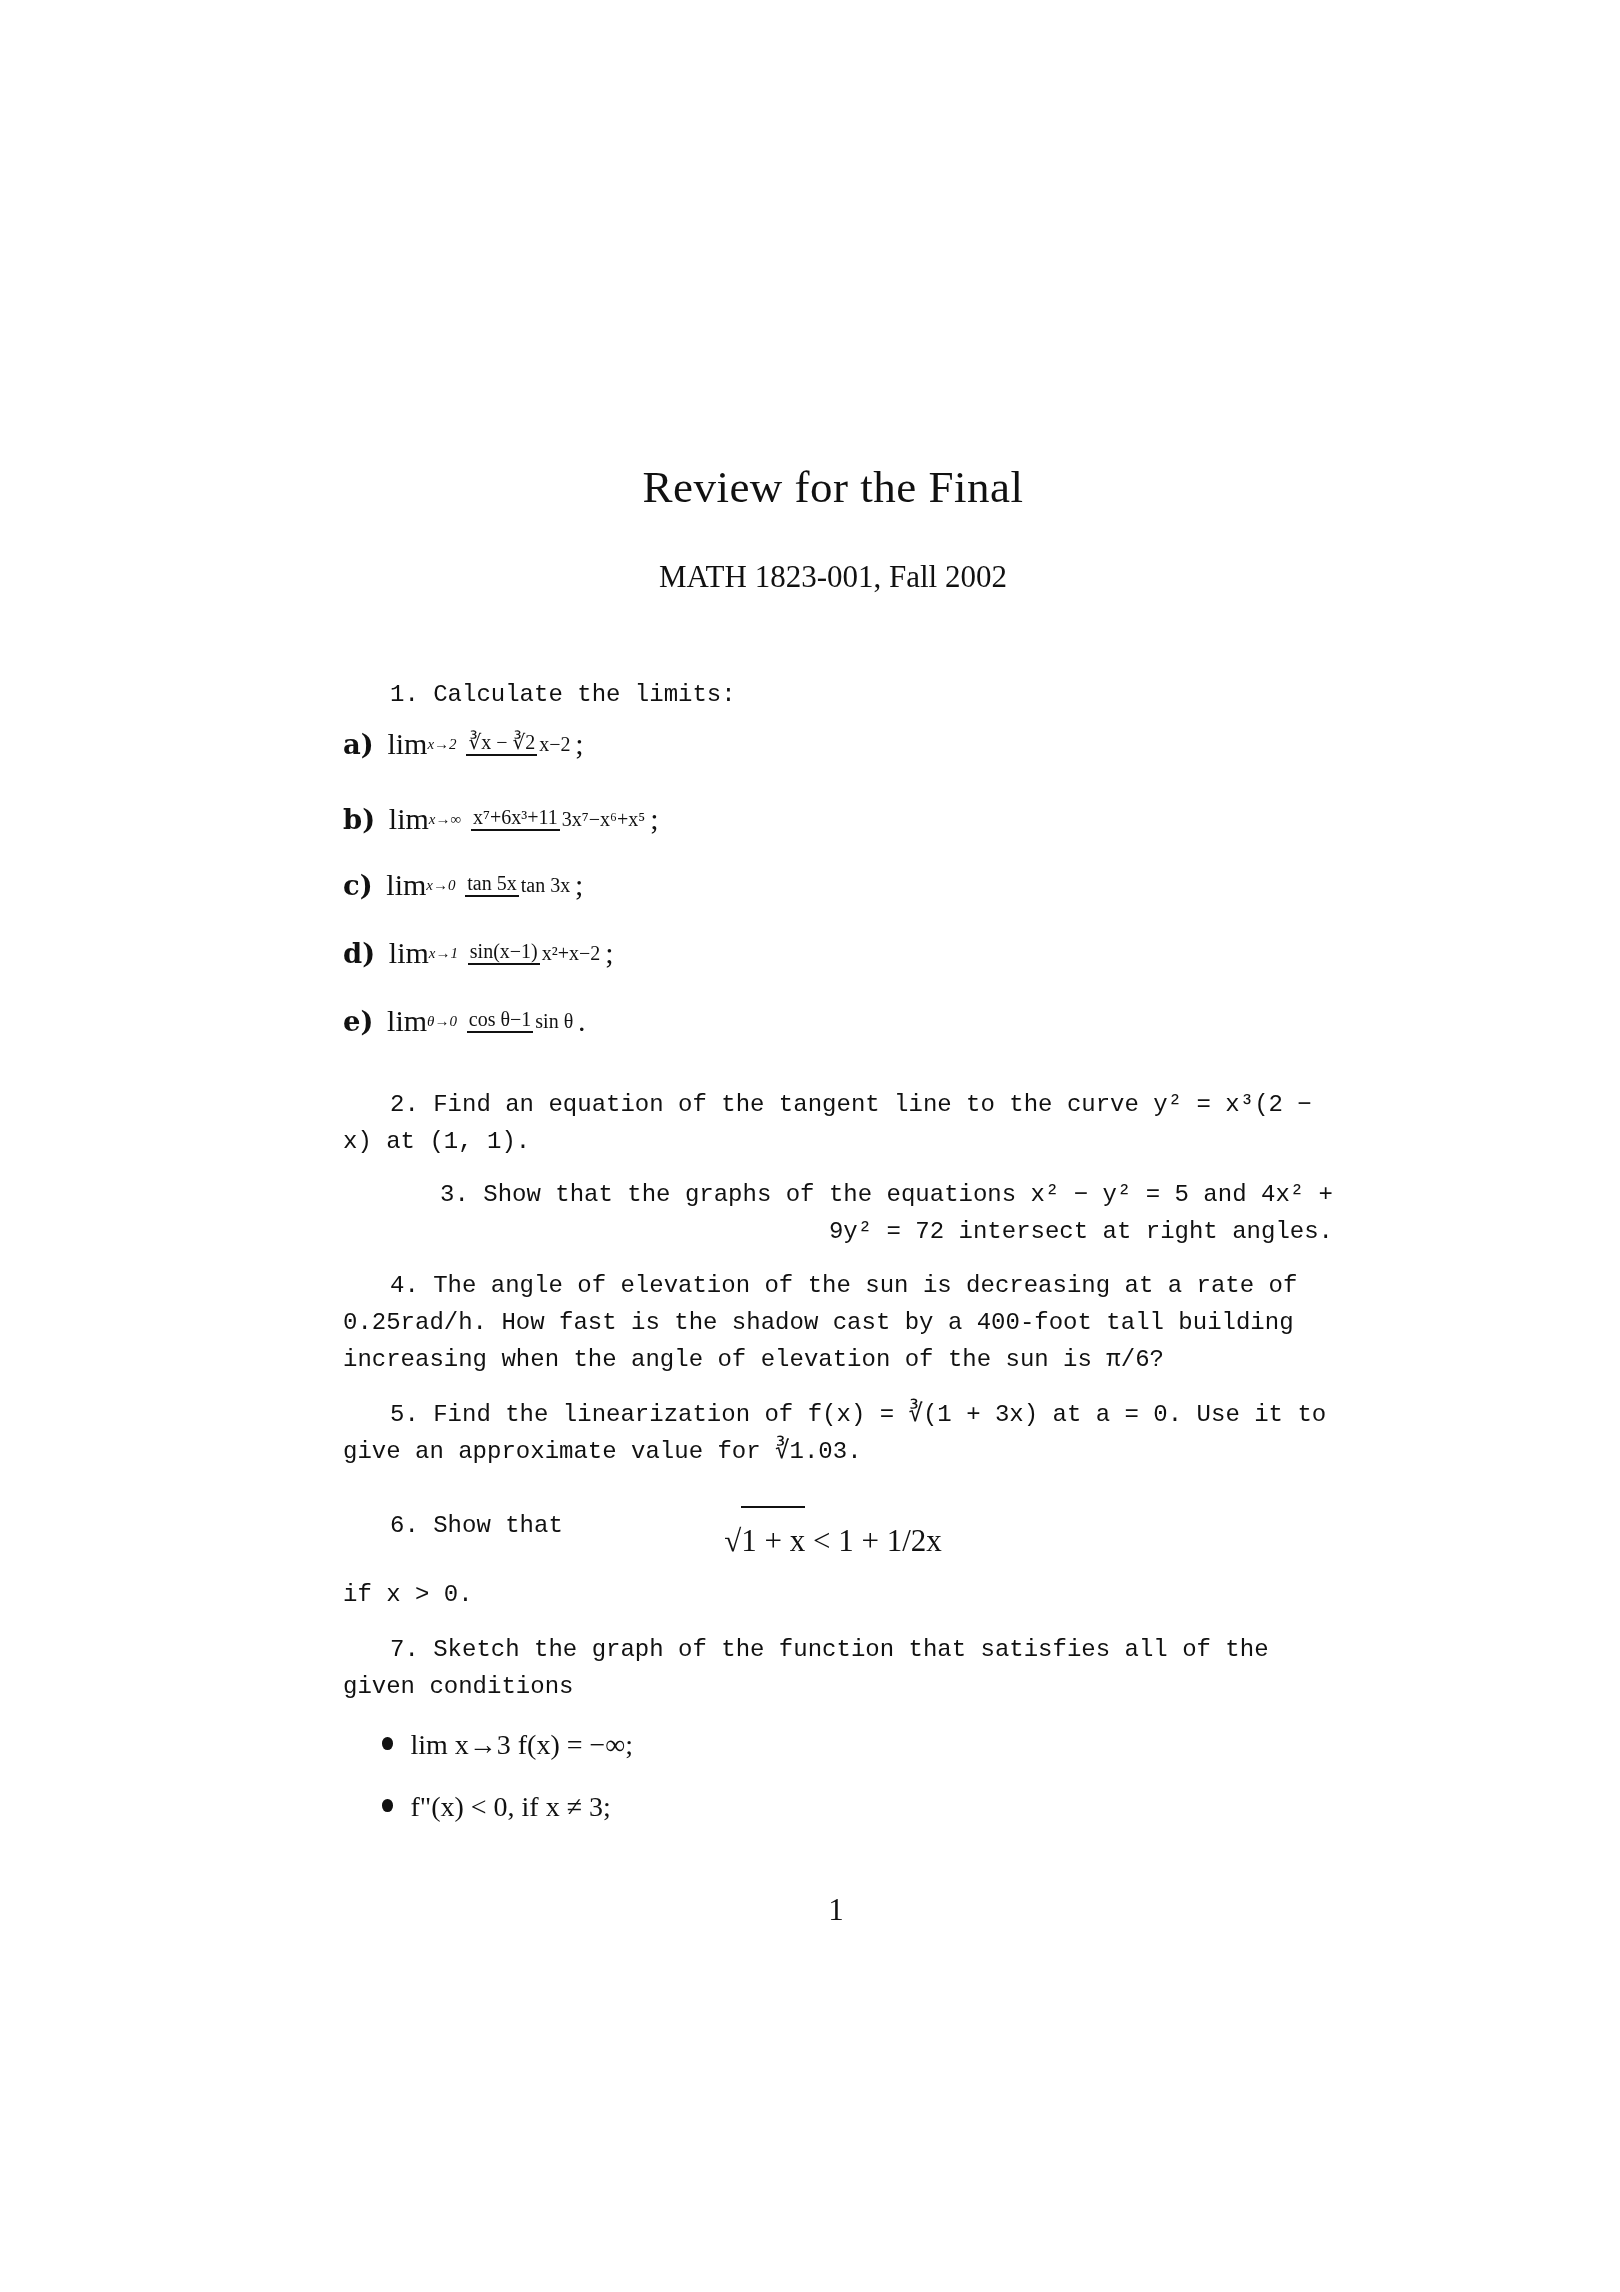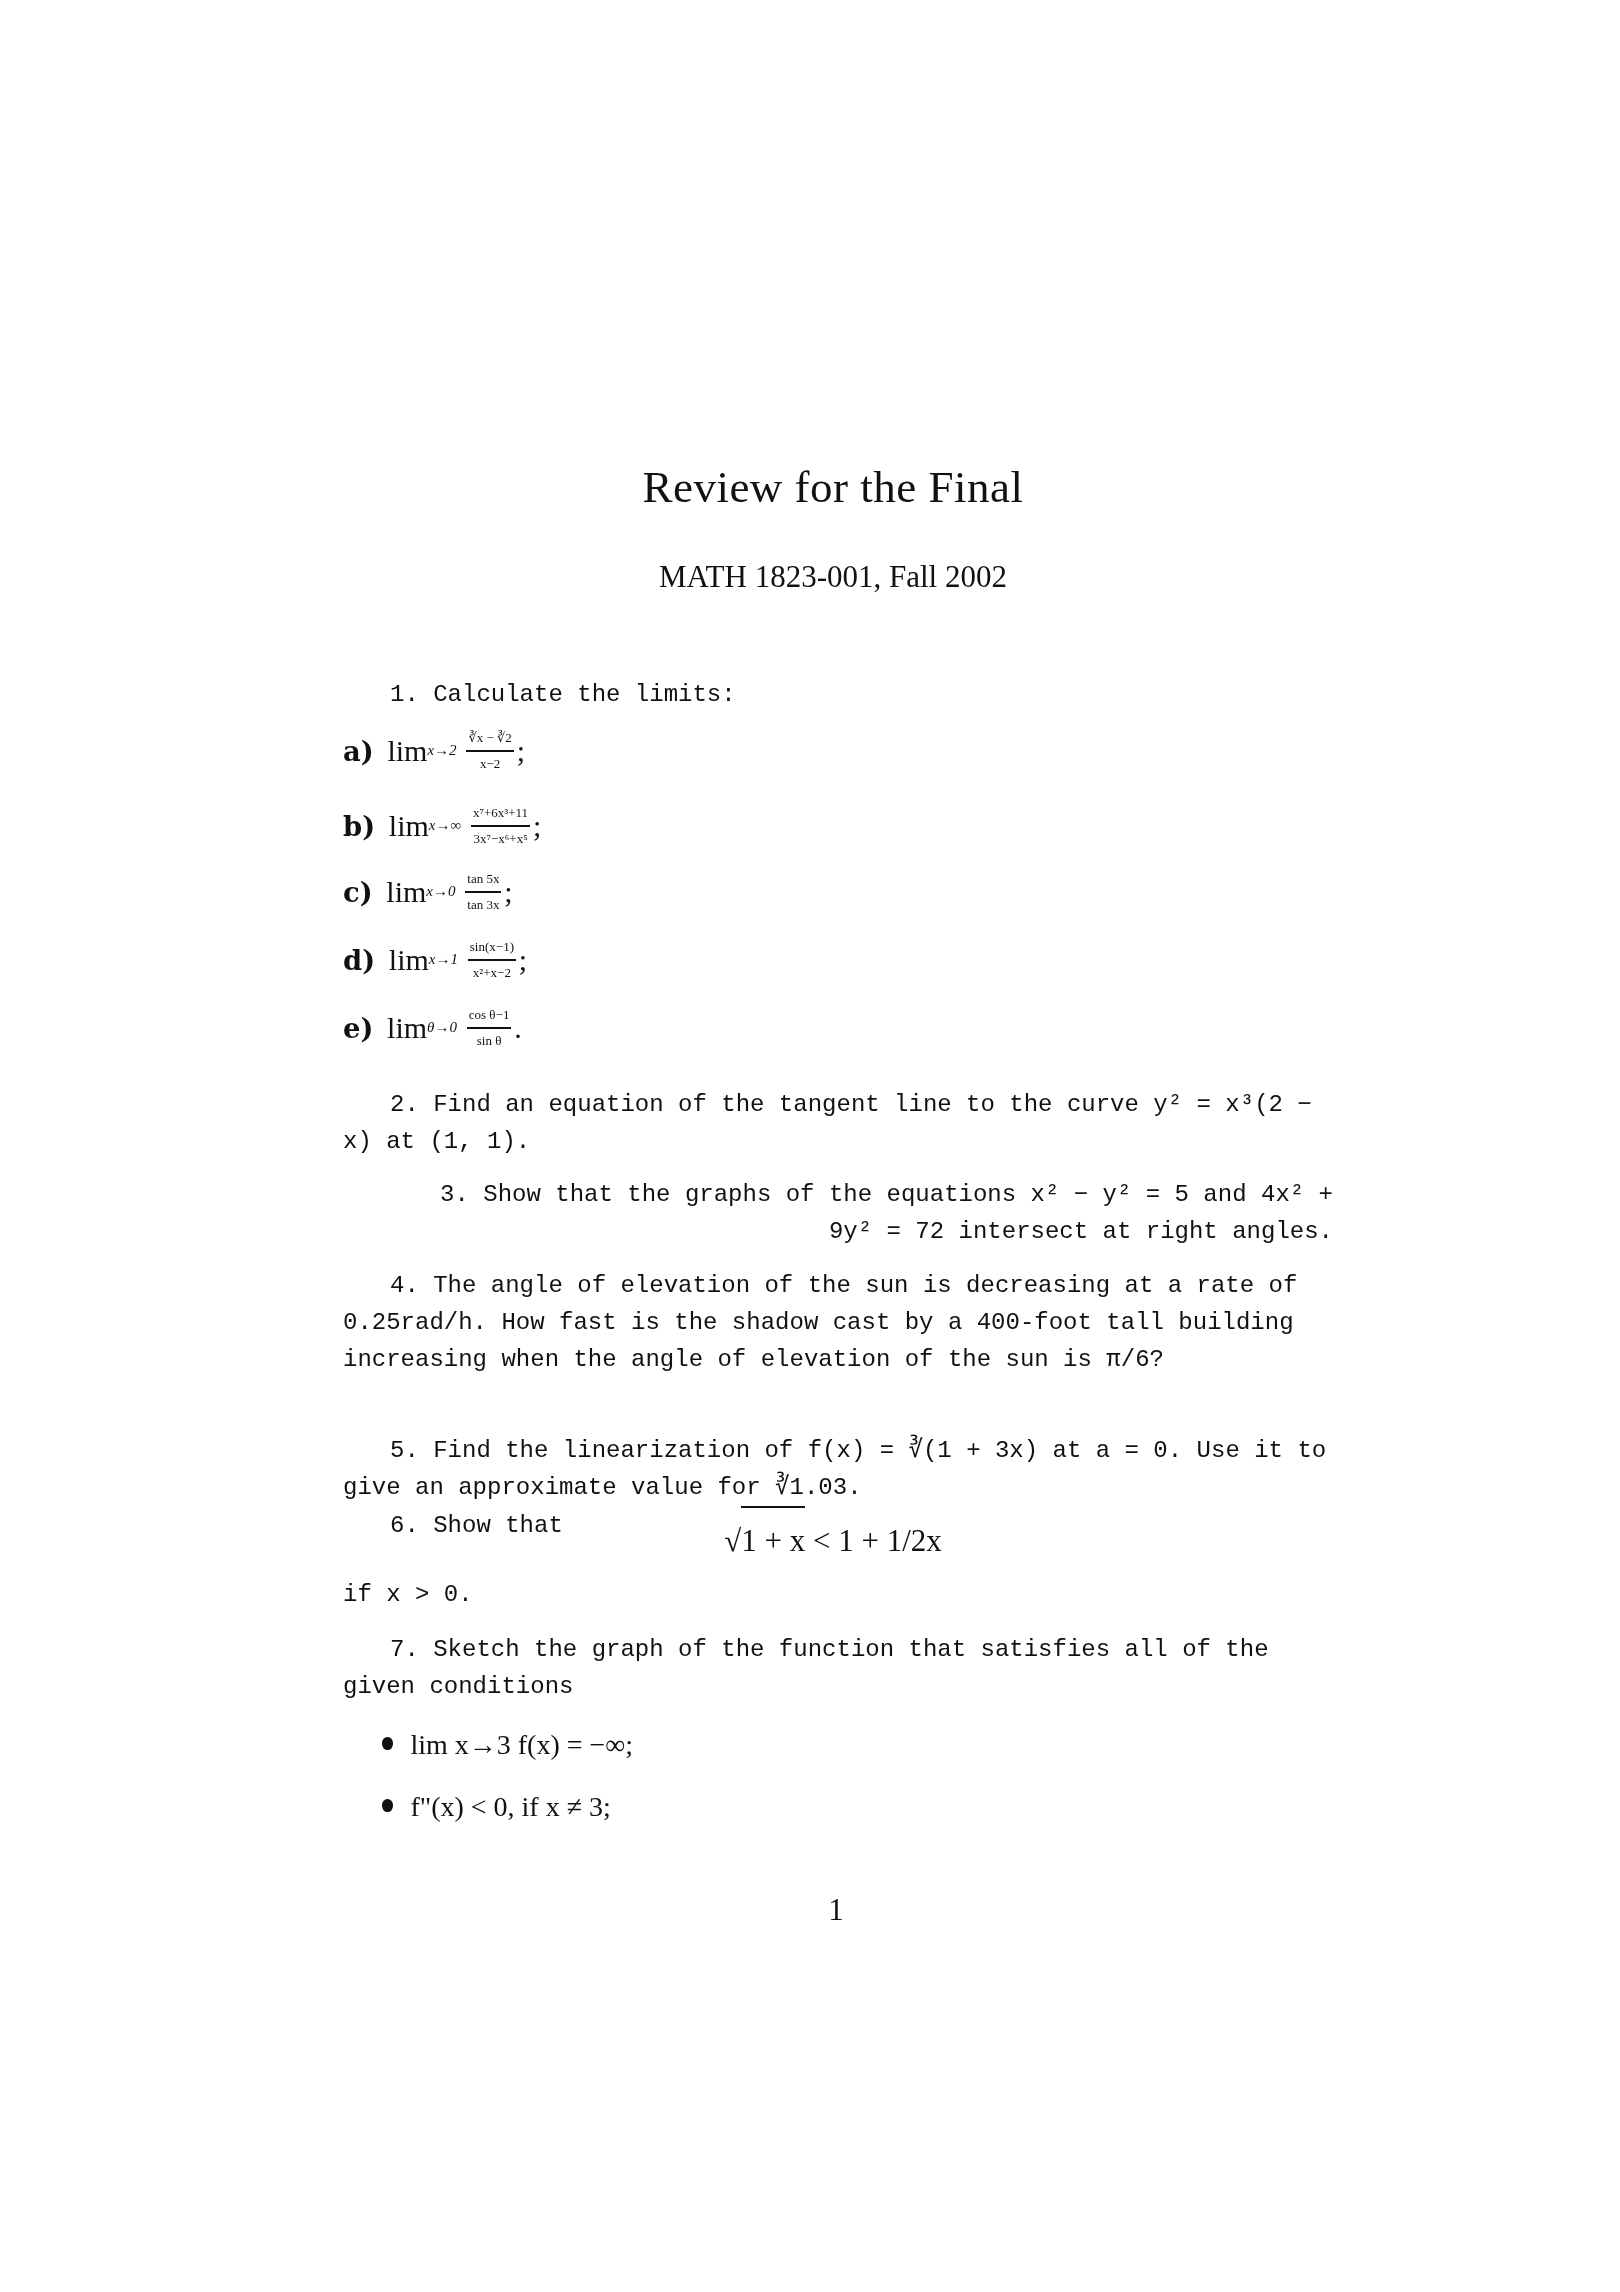--- a/index.html
+++ b/index.html
@@ -14,21 +14,21 @@
     }
     .subtitle {
       position: absolute; top: 559px; left: 0; width: 1666px; text-align: center;
       font-family: "Liberation Serif", serif; font-size: 31px;
     }
     .block { position: absolute; left: 343px; width: 990px; font-family: Liberation Mono, monospace; font-size: 24px; line-height: 37px; }
     .indent { text-indent: 47px; }
     .sub { font-size: 15px; vertical-align: -6.9px; font-style: italic; }
     .limrow { position: absolute; left: 343px; font-family: "Liberation Serif", serif; font-size: 30px; display: flex; align-items: center; }
     .lbl { font-weight: bold; margin-right: 13.7px; font-family: "DejaVu Serif", serif; font-size: 27.4px; }
-    .frac { display: inline-flex; flex-direction: column; align-items: center; font-size: 13px; margin: 0 2.9px 0 9.8px; line-height: 21.6px; }
+    .frac { display: inline-flex; flex-direction: row; align-items: center; font-size: 20px; margin: 0 2.9px 0 9.8px; line-height: 21.6px; }
     .frac .num { border-bottom: 2px solid #111; padding: 0 2px 1px; }
     .frac .den { padding: 1px 2px 0; }
     .center-eq { position: absolute; top: 1523px; left: 0; width: 1666px; text-align: center; font-family: "Liberation Serif", serif; font-size: 31px; }
     .root { border-top: 2px solid #111; padding-top: 15px; }
     .bullet { position: absolute; left: 382px; font-family: "Liberation Serif", serif; font-size: 28px; }
     .bullet .dot { display: inline-block; width: 10.8px; height: 12.7px; border-radius: 50%; background: #111; margin-right: 17.6px; vertical-align: 3.9px; }
     .page-number { position: absolute; top: 1892px; left: 0; width: 1672px; text-align: center; font-family: "Liberation Serif", serif; font-size: 31px; }
   </style>
 </head>
 <body>
@@ -89,21 +89,21 @@
   <span class="frac">
       <span class="num">cos θ−1</span>
       <span class="den">sin θ</span>
     </span>
     <span>.</span>
 </div>
 
 <div class="block indent" style="top:1086px;">2. Find an equation of the tangent line to the curve y² = x³(2 − x) at (1, 1).</div>
 <div class="block indent" style="top:1176px;text-align:right;">3. Show that the graphs of the equations x² − y² = 5 and 4x² + 9y² = 72 intersect at right angles.</div>
 <div class="block indent" style="top:1267px;">4. The angle of elevation of the sun is decreasing at a rate of 0.25rad/h. How fast is the shadow cast by a 400-foot tall building increasing when the angle of elevation of the sun is π/6?</div>
-<div class="block indent" style="top:1396px;margin-top:36px;">5. Find the linearization of f(x) = ∛(1 + 3x) at a = 0. Use it to give an approximate value for ∛1.03.</div>
+<div class="block indent" style="top:1396px;">5. Find the linearization of f(x) = ∛(1 + 3x) at a = 0. Use it to give an approximate value for ∛1.03.</div>
 
 <div class="block indent" style="top:1485px;margin-top:22px;">6. Show that</div>
 <div class="center-eq">
   √<span class="root">1 + x</span><span> &lt; 1 + 1/2x</span>
 </div>
 <div class="block" style="top:1576px;">if x &gt; 0.</div>
 
 <div class="block indent" style="top:1631px;">7. Sketch the graph of the function that satisfies all of the given conditions</div>
 
 <div class="bullet" style="top:1729px;">

